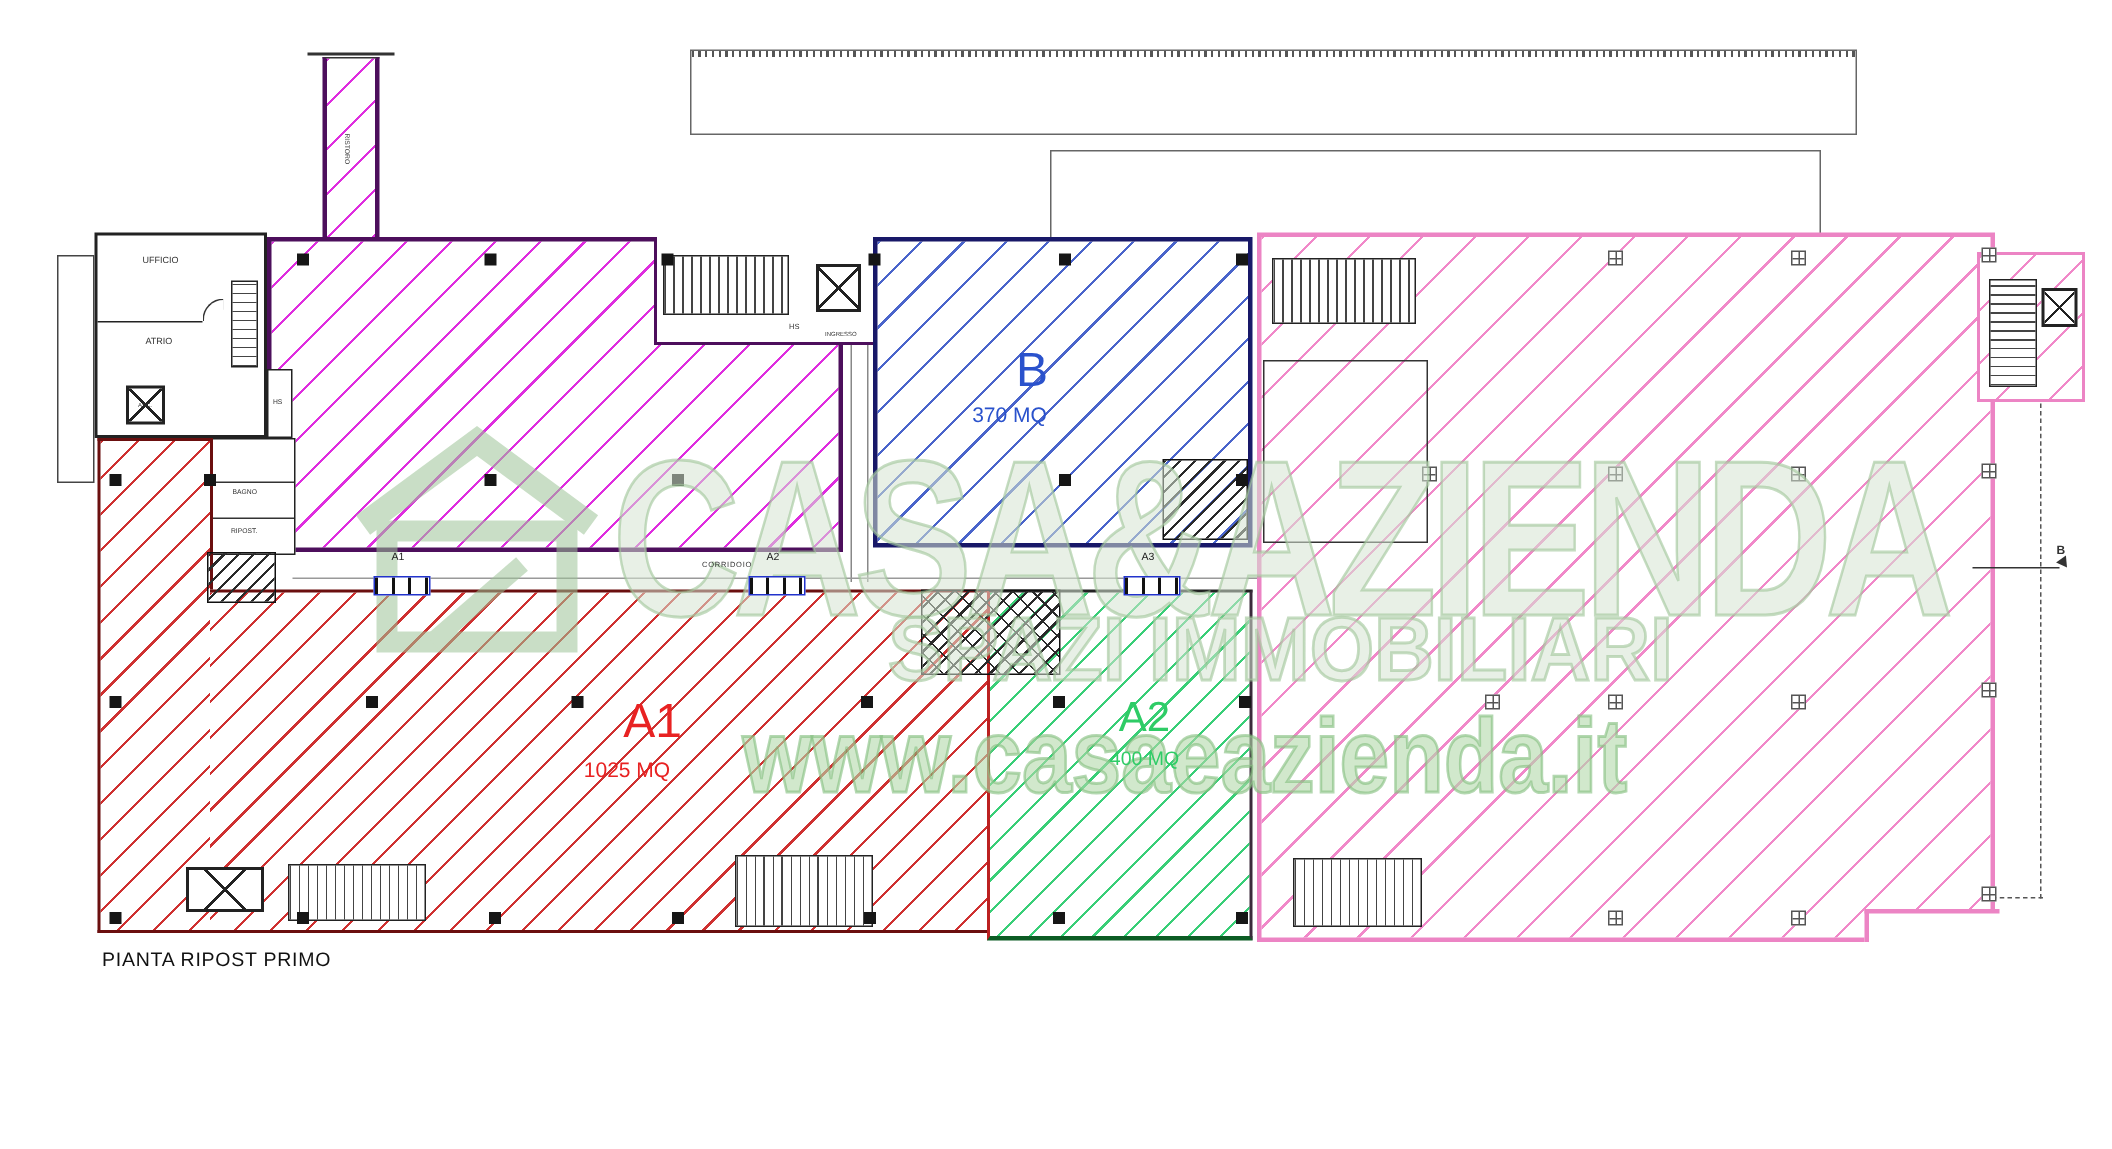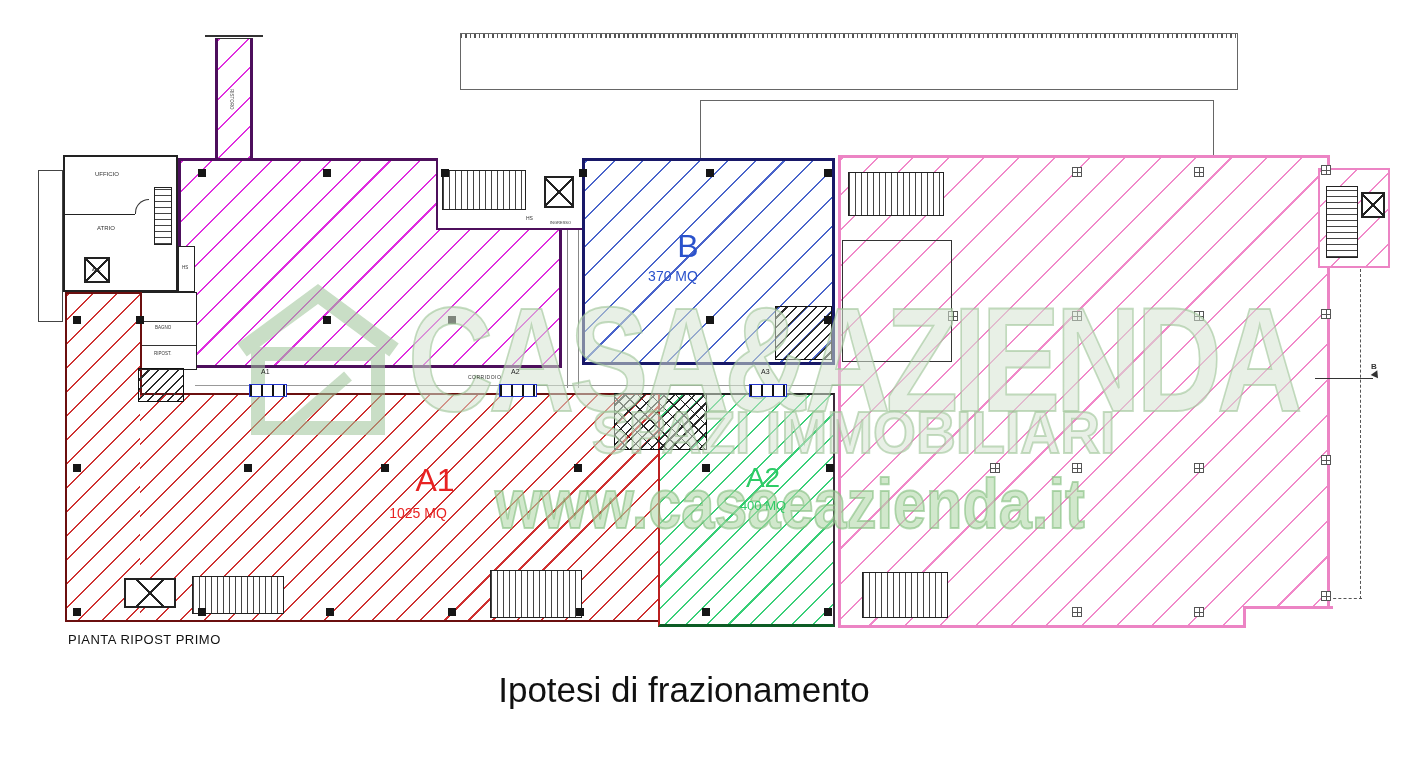--- a/index.html
+++ b/index.html
@@ -128,21 +128,20 @@
       <path d="M14 70 L90 14 L166 70" fill="none" stroke="rgba(158,196,152,1)" stroke-width="16"></path>
       <rect x="30" y="74" width="120" height="74" fill="none" stroke="rgba(158,196,152,1)" stroke-width="14"></rect>
       <path d="M60 148 L120 96" stroke="rgba(158,196,152,1)" stroke-width="12" fill="none"></path>
     </svg>
     <span class="wm-txt" style="font-size:148px;letter-spacing:-6px;transform:scaleX(.8);transform-origin:left center;display:inline-block;">CASA&amp;AZIENDA</span>
   </div>
   <div class="abs wm wm-txt" style="left:592px;top:398px;font-size:60px;transform:scaleX(.92);transform-origin:left center;">SPAZI IMMOBILIARI</div>
   <div class="abs wm" style="left:495px;top:464px;font-size:70px;color:rgba(178,216,170,.6);-webkit-text-stroke:2px rgba(130,190,125,.6);transform:scaleX(.85);transform-origin:left center;">www.casaeazienda.it</div>
 
   <div class="abs" style="left:68px;top:632px;font-size:13px;color:#111;letter-spacing:.5px;">PIANTA RIPOST PRIMO</div>
-  <div class="abs" style="left:354px;top:670px;width:660px;text-align:center;font-size:35px;color:#111;">Ipotesi di frazionamento</div>
 
 <div class="abs colsq" style="left: 198px; top: 169px;"></div>
     <div class="abs colsq" style="left: 323px; top: 169px;"></div>
     <div class="abs colsq" style="left: 441px; top: 169px;"></div>
     <div class="abs colsq" style="left: 579px; top: 169px;"></div>
     <div class="abs colsq" style="left: 706px; top: 169px;"></div>
     <div class="abs colsq" style="left: 824px; top: 169px;"></div>
     <div class="abs colsq" style="left: 73px; top: 316px;"></div>
     <div class="abs colsq" style="left: 136px; top: 316px;"></div>
     <div class="abs colsq" style="left: 323px; top: 316px;"></div>

